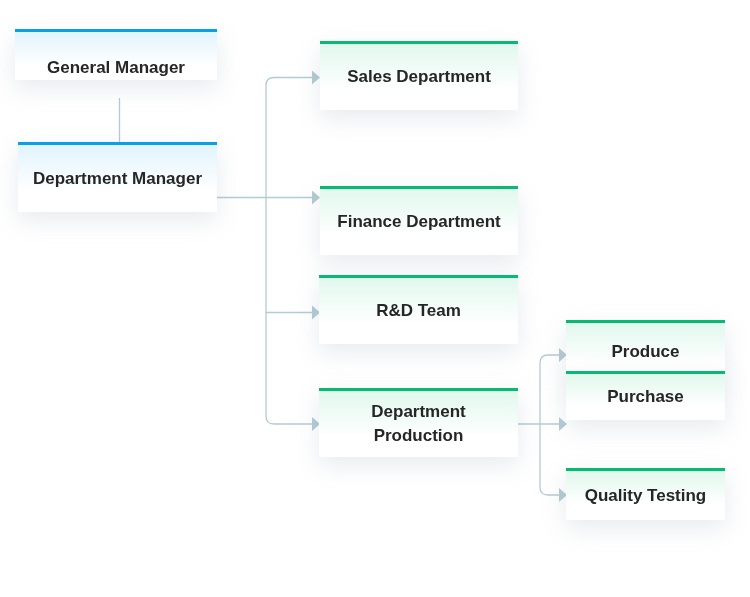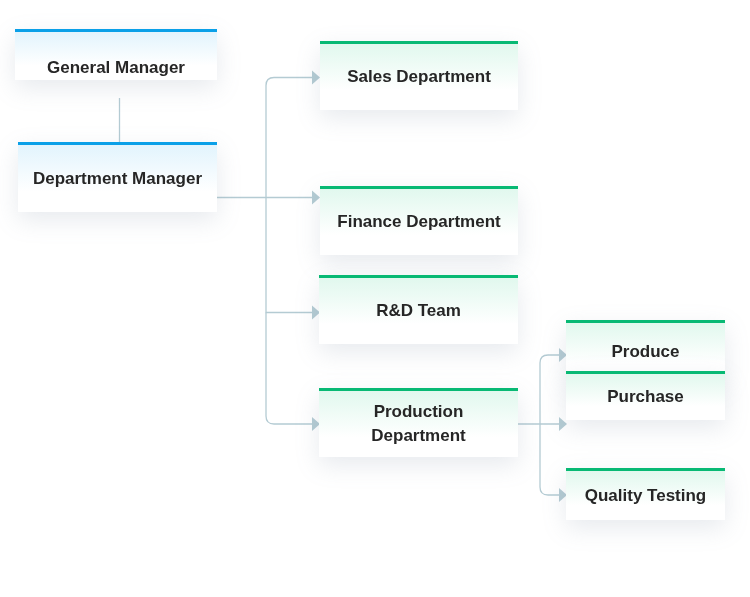--- a/index.html
+++ b/index.html
@@ -71,22 +71,22 @@
 
 <div class="node green" style="left:320px; top:158px; width:198px; height:69px;margin-top:28px;">
   <span>Finance Department</span>
 </div>
 
 <div class="node green" style="left:319px; top:275px; width:199px; height:69px;text-align:right;">
   <span>R&amp;D Team</span>
 </div>
 
 <div class="node green" style="left:319px; top:388px; width:199px; height:69px; flex-direction:column;">
+  <span>Department</span>
   <span>Production</span>
-  <span>Department</span>
 </div>
 
 <div class="node green" style="left:566px; top:320px; width:159px; height:60px;">
   <span>Produce</span>
 </div>
 
 <div class="node green" style="left:566px; top:371px; width:159px; height:49px;">
   <span>Purchase</span>
 </div>
 

